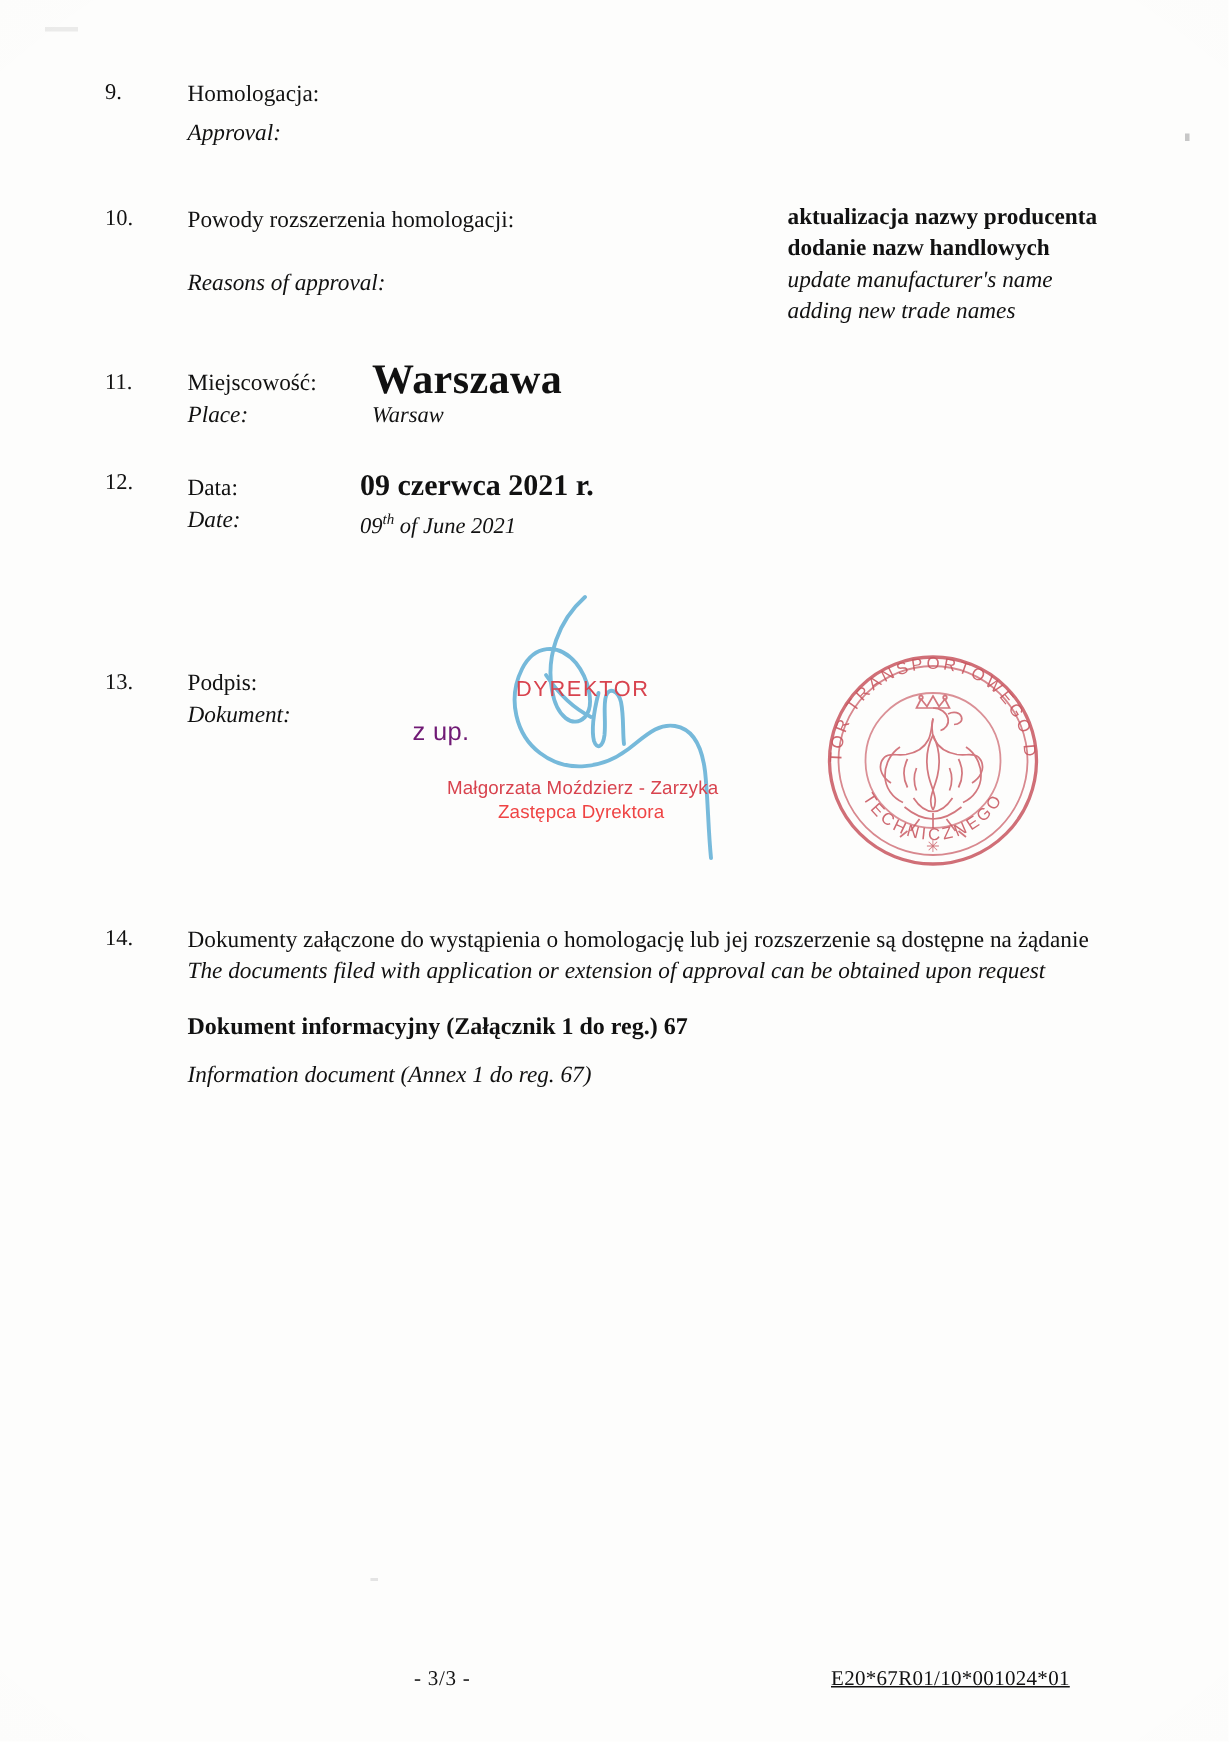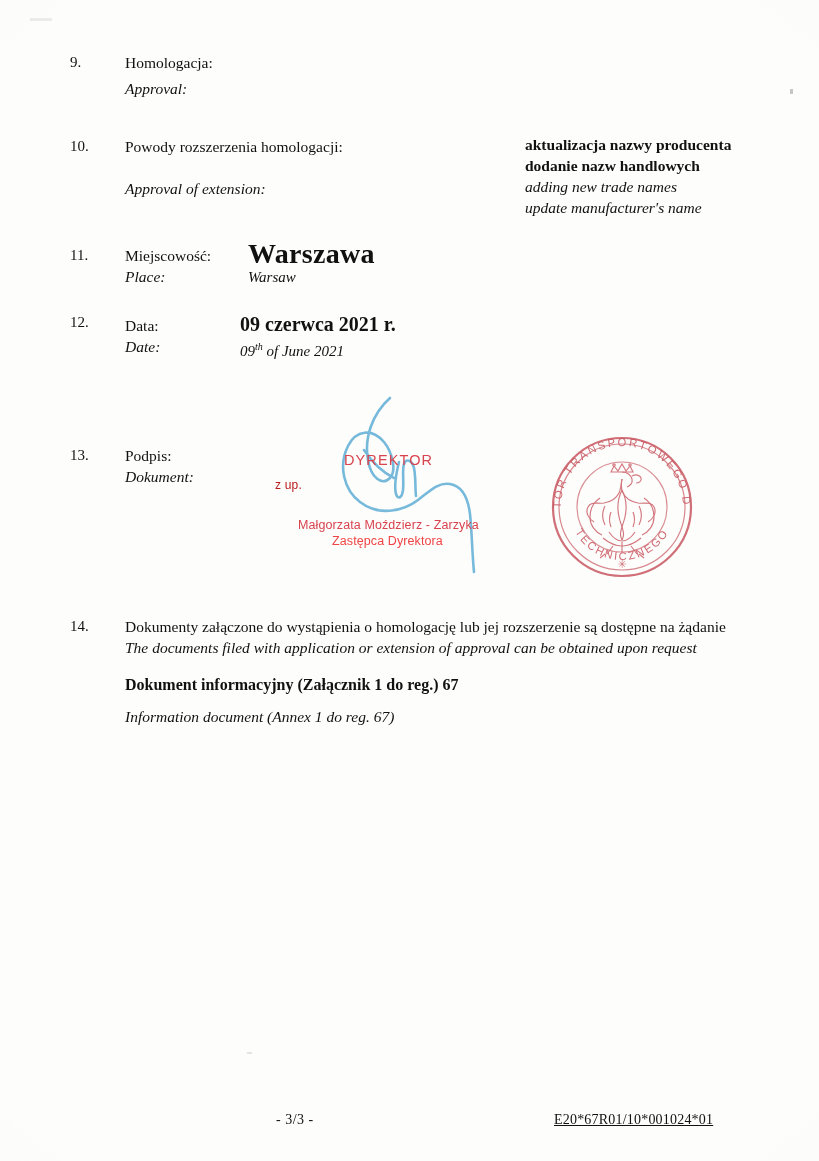--- a/index.html
+++ b/index.html
@@ -117,23 +117,23 @@
   }
   .sig-scribble {
     position: absolute;
     left: 0; top: 0;
     width: 260px; height: 190px;
   }
   .sig-zup {
     position: absolute;
     left: 15px;
     top: 88px;
-    color: #b91c1c;
+    color: #701a75;
     font-family: "Liberation Sans", sans-serif;
-    font-size: 12px;
+    font-size: 17px;
     letter-spacing: .2px;
   }
   .sig-dyrektor {
     position: absolute;
     left: 84px;
     top: 62px;
     color: #d8434e;
     font-family: "Liberation Sans", sans-serif;
     font-size: 14.5px;
     letter-spacing: 1.1px;
@@ -216,26 +216,26 @@
     <div class="num">9.</div>
     <div class="label-col label-pl">Homologacja:</div>
     <div class="label-col label-en" style="top:26px;">Approval:</div>
     <div class="value-col">
     </div>
   </div>
 
   <div class="item" id="item10">
     <div class="num">10.</div>
     <div class="label-col label-pl">Powody rozszerzenia homologacji:</div>
-    <div class="label-col label-en">Approval of extension:</div>
+    <div class="label-col label-en">Reasons of approval:</div>
     <div class="value-col">
       <span class="v-bold">aktualizacja nazwy producenta</span>
       <span class="v-bold">dodanie nazw handlowych</span>
+      <span class="v-ital">update manufacturer's name</span>
       <span class="v-ital">adding new trade names</span>
-      <span class="v-ital">update manufacturer's name</span>
     </div>
   </div>
 
   <div class="item" id="item11">
     <div class="num">11.</div>
     <div class="label-col label-pl" style="top:0;">Miejscowość:</div>
     <div class="label-col label-en" style="top:21px;">Place:</div>
     <div class="value-col v-main" style="top:-3px;">Warszawa</div>
     <div class="value-col v-sub" style="top:22px;">Warsaw</div>
   </div>

